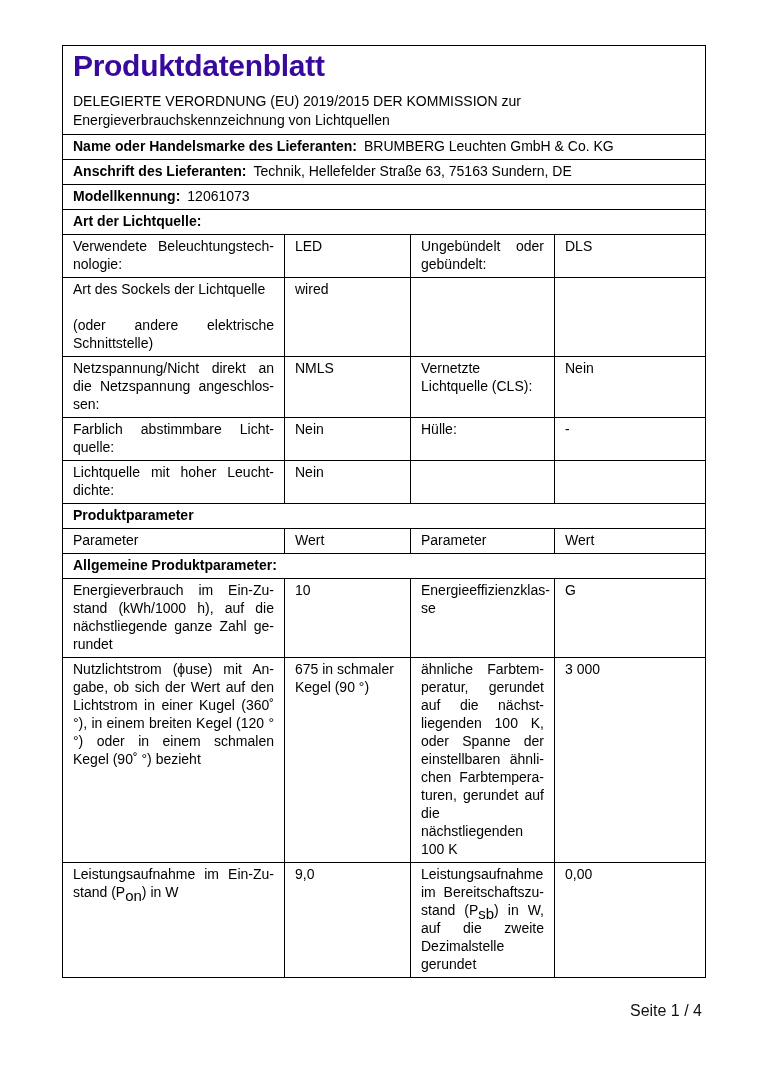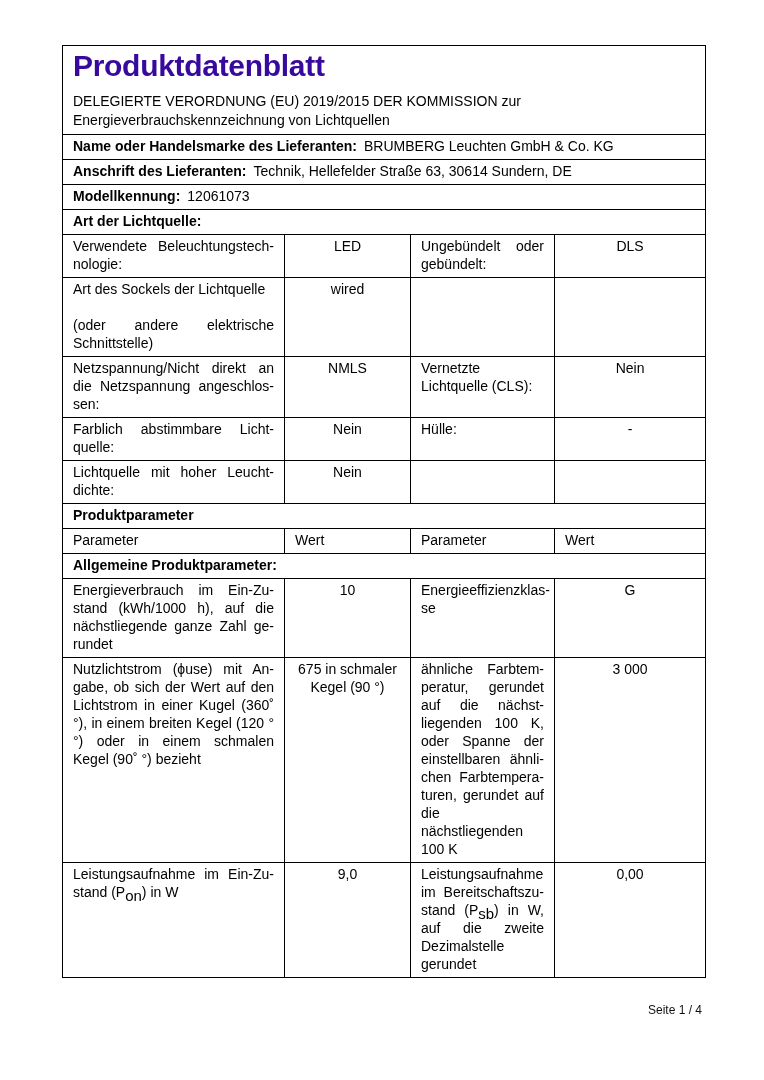--- a/index.html
+++ b/index.html
@@ -36,30 +36,30 @@
     font-size: 30px; line-height: 36px; font-weight: bold;
     letter-spacing: -0.3px; margin-bottom: 8px;
   }
   .doc-subtitle { font-size: 14px; line-height: 19px; }
 
   .info-cell { padding: 5px 13px 7px; }
   .lbl { font-weight: bold; }
   .val { margin-left: 7px; }
 
   td.p { text-align: justify; }
-  td.v { text-align: center; }
+  td.v { }
   td.pre { white-space: pre-line; }
   .section-cell { text-align: left; font-weight: bold; padding: 1px 10px 4px; }
   td.hdr { padding: 2px 10px 4px; }
 
   sub { font-size: 15px; line-height: 0; }
 
   .footer {
     position: absolute; right: 62px; top: 1004px;
-    font-size: 12px; line-height: 13px; color: #111;
+    font-size: 16px; line-height: 13px; color: #111;
   }
 </style>
 </head>
 <body>
 
 <div class="doc-clip">
   <table class="doc">
     <colgroup>
         <col class="c1">
         <col class="c2">
@@ -77,21 +77,21 @@
     </tr>
 
     <tr>
       <td colspan="4" class="info-cell">
         <span class="lbl">Name oder Handelsmarke des Lieferanten:</span><span class="val">BRUMBERG Leuchten GmbH &amp; Co. KG</span>
       </td>
     </tr>
 
     <tr>
       <td colspan="4" class="info-cell">
-        <span class="lbl">Anschrift des Lieferanten:</span><span class="val">Technik, Hellefelder Straße 63, 30614 Sundern, DE</span>
+        <span class="lbl">Anschrift des Lieferanten:</span><span class="val">Technik, Hellefelder Straße 63, 75163 Sundern, DE</span>
       </td>
     </tr>
 
     <tr>
       <td colspan="4" class="info-cell">
         <span class="lbl">Modellkennung:</span><span class="val">12061073</span>
       </td>
     </tr>
 
     <tr>

